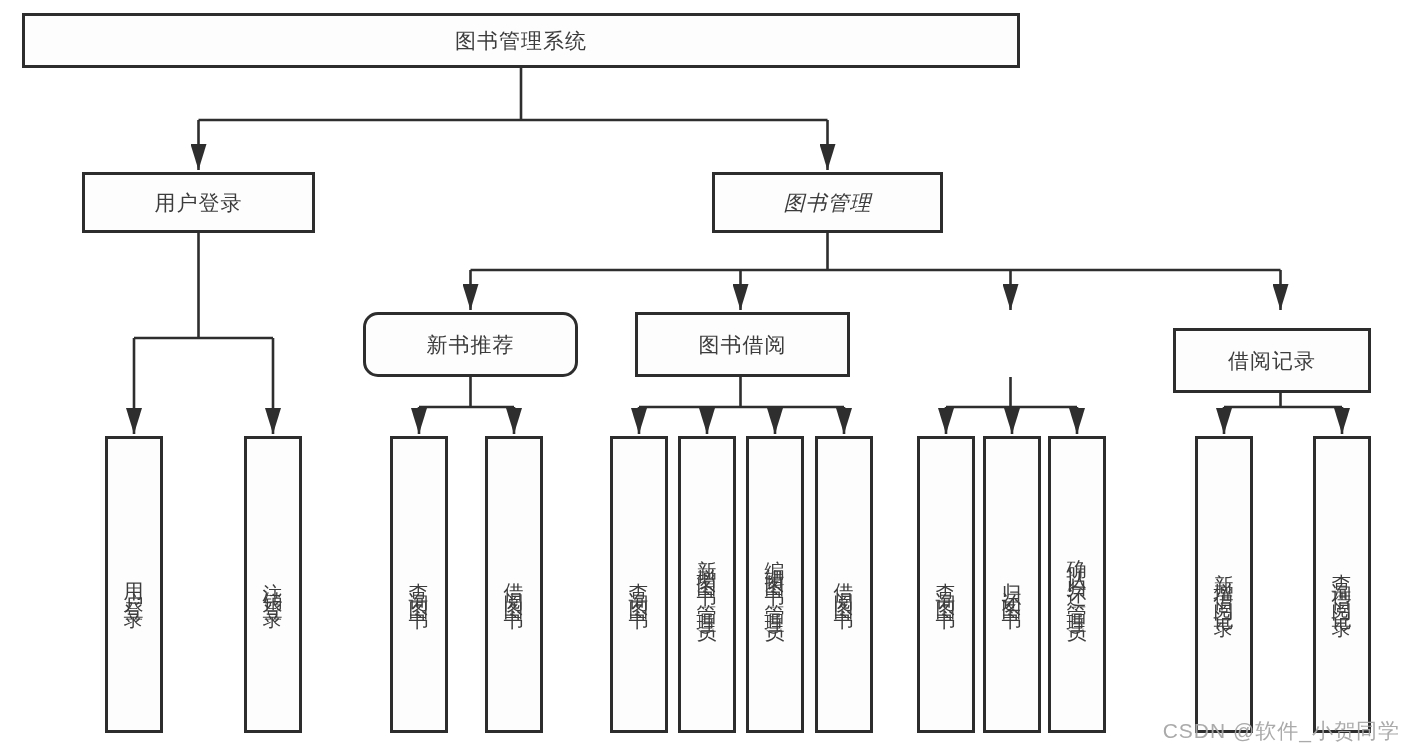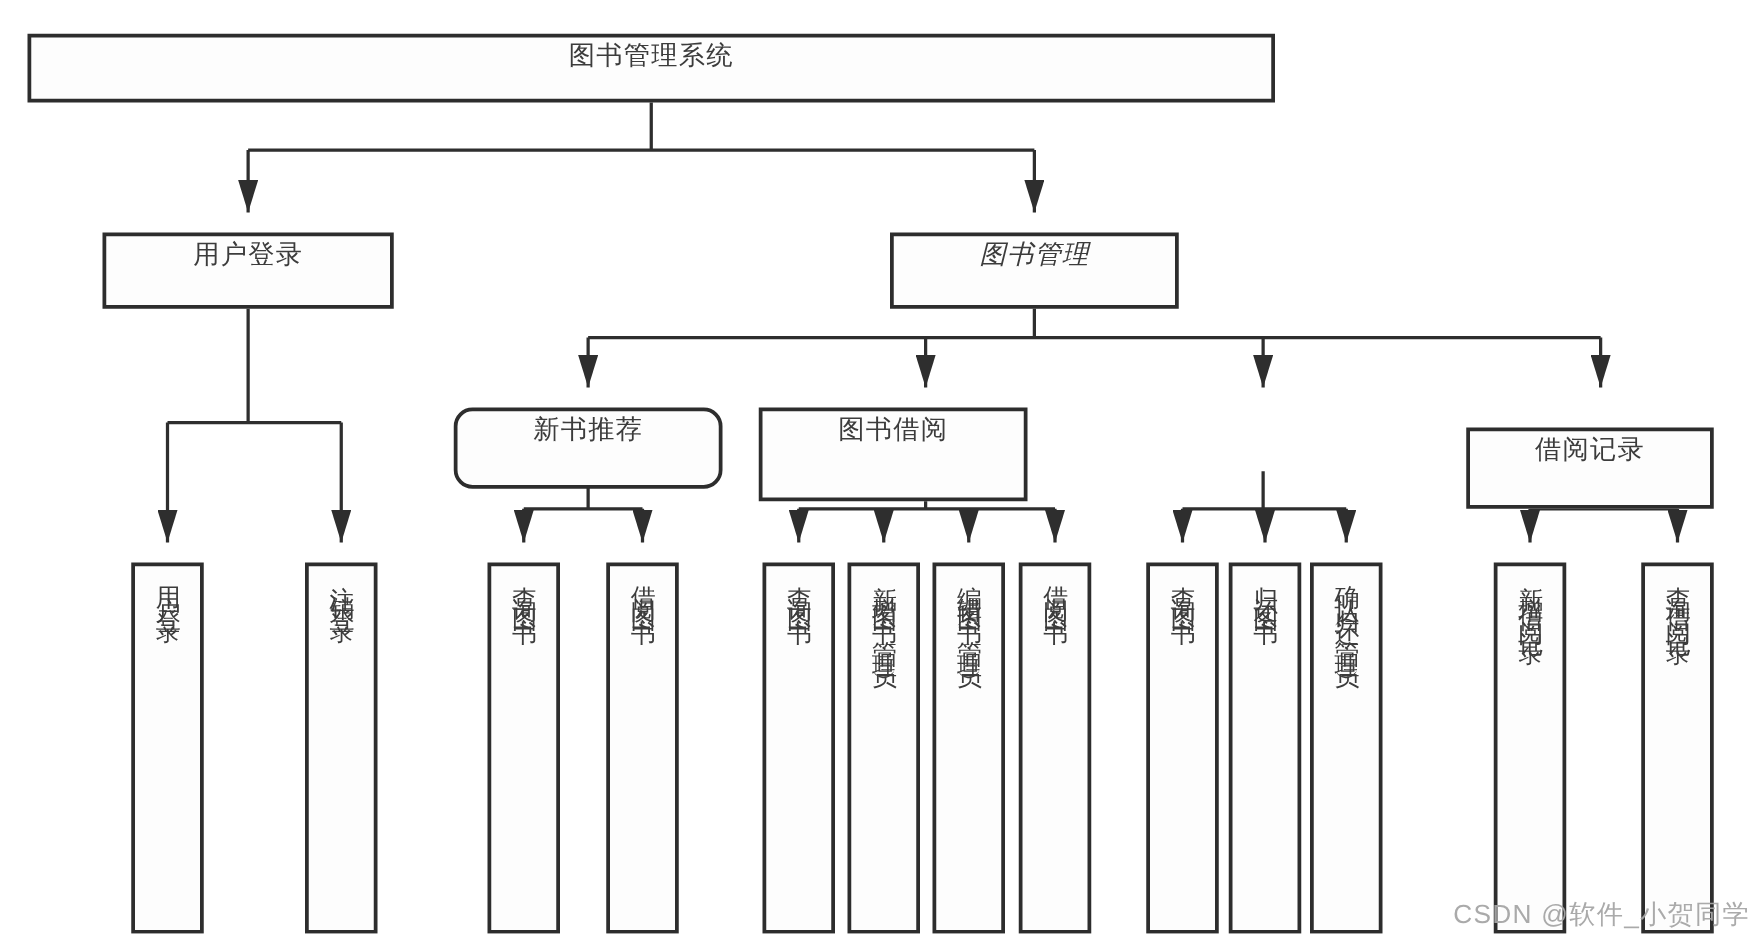--- a/index.html
+++ b/index.html
@@ -21,24 +21,24 @@
     width: 1405px;
     height: 747px;
     z-index: 0;
   }
   .box {
     position: absolute;
     box-sizing: border-box;
     background: #fdfdfd;
     border: 3px solid #2d2d2d;
     display: flex;
+    align-items: center;
     justify-content: center;
     color: #3c3c3c;
     z-index: 1;
-    margin-top: 14px;
   }
   .h-label {
     font-size: 21px;
     letter-spacing: 1px;
     white-space: nowrap;
   }
   .leaf .v-label {
     writing-mode: vertical-rl;
     text-orientation: mixed;
     font-size: 20px;
@@ -113,21 +113,21 @@
   <div class="box" style="left:82px; top:172px; width:233px; height:61px;">
     <span class="h-label">用户登录</span>
   </div>
   <div class="box" style="left:712px; top:172px; width:231px; height:61px;font-style:italic;">
     <span class="h-label">图书管理</span>
   </div>
 
   <div class="box" style="left:363px; top:312px; width:215px; height:65px;border-radius:15px;">
     <span class="h-label">新书推荐</span>
   </div>
-  <div class="box" style="left:607px; top:312px; width:215px; height:75px;">
+  <div class="box" style="left:635px; top:312px; width:215px; height:65px;">
     <span class="h-label">图书借阅</span>
   </div>
   <div class="box" style="left:1173px; top:328px; width:198px; height:65px;">
     <span class="h-label">借阅记录</span>
   </div>
 
   <div class="box leaf" style="left:105px; top:436px; width:58px; height:297px;">
     <span class="v-label">用户登录</span>
   </div>
   <div class="box leaf" style="left:244px; top:436px; width:58px; height:297px;">

